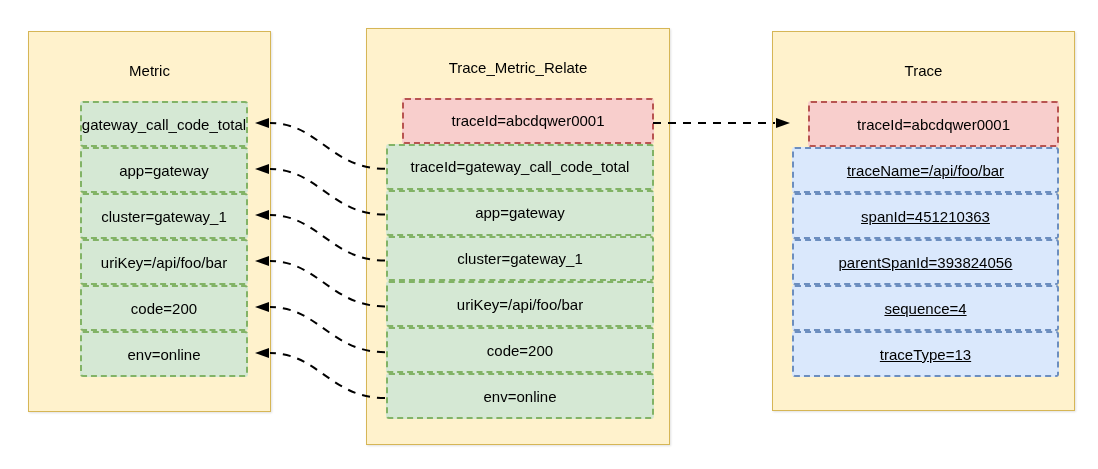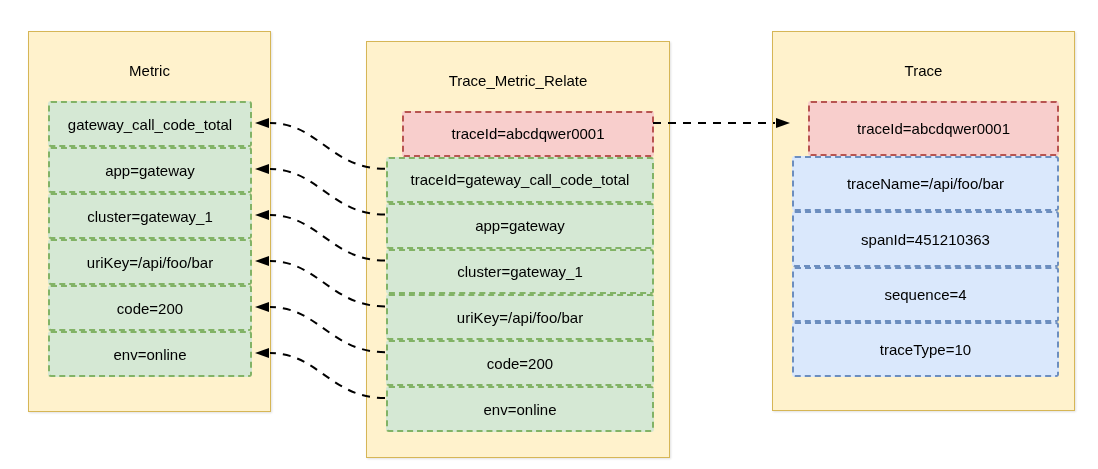--- a/index.html
+++ b/index.html
@@ -12,57 +12,57 @@
     overflow: hidden;
   }
   .entity-box {
     position: absolute;
     background: var(--container-fill);
     border: 1.5px solid var(--container-border);
     box-shadow: 1px 1px 2px rgba(0,0,0,0.12);
     box-sizing: border-box;
   }
   #box-metric { left: 28px;  top: 31px; width: 243px; height: 381px; padding-left: 32px; }
-  #box-relate { left: 366px; top: 41px; width: 304px; height: 417px; }
+  #box-relate { left: 366px; top: 28px; width: 304px; height: 417px; }
   #box-trace  { left: 772px; top: 31px; width: 303px; height: 380px; }
   .entity-title {
     position: absolute;
     top: 0; left: 0; right: 0;
     height: 76px;
     display: flex;
     align-items: center;
     justify-content: center;
     font-size: 15px;
     color: var(--text);
   }
   .rows {
     position: absolute;
     left: 19px;
     top: 69px;
     display: flex;
     flex-direction: column;
   }
-  #box-metric .rows { width: 204px; height: 276px; }
+  #box-metric .rows { width: 168px; height: 276px; margin-left: 32px; }
   #box-relate .rows { width: 268px; height: 321px; }
   #box-trace  .rows { width: 267px; height: 276px; }
   .row {
     flex: 1;
     display: flex;
     align-items: center;
     justify-content: center;
     font-size: 15px;
     color: var(--text);
     border: 2px dashed;
     border-radius: 3px;
     box-sizing: border-box;
     white-space: nowrap;
   }
   .row.green { background: var(--green-fill); border-color: var(--green-border); }
   .row.red   { background: var(--red-fill);   border-color: var(--red-border); margin-left: 16px; }
-  .row.blue  { background: var(--blue-fill);  border-color: var(--blue-border); }
+  .row.blue  { background: var(--blue-fill);  border-color: var(--blue-border); text-decoration: underline; }
   .overlay {
     position: absolute;
     left: 0; top: 0;
     width: 1098px;
     height: 469px;
     pointer-events: none;
   }
   .connector-path {
     fill: none;
     stroke: var(--connector);
@@ -104,22 +104,23 @@
       <div class="row green">env=online</div>
     </div>
   </div>
 
   <div class="entity-box" id="box-trace">
     <div class="entity-title">Trace</div>
     <div class="rows">
       <div class="row red">traceId=abcdqwer0001</div>
       <div class="row blue">traceName=/api/foo/bar</div>
       <div class="row blue">spanId=451210363</div>
+      <div class="row blue">parentSpanId=393824056</div>
       <div class="row blue">sequence=4</div>
-      <div class="row blue">traceType=10</div>
+      <div class="row blue">traceType=13</div>
     </div>
   </div>
 
   <svg class="overlay" viewBox="0 0 1098 469">
     <g>
       <path class="connector-path" d="M 385 168.8 C 331 168.8 318 123 270 123"></path>
       <polygon class="connector-arrowhead" points="255,123 269,118 269,128"></polygon>
     </g>
     <g>
       <path class="connector-path" d="M 385 214.6 C 331 214.6 318 169 270 169"></path>

